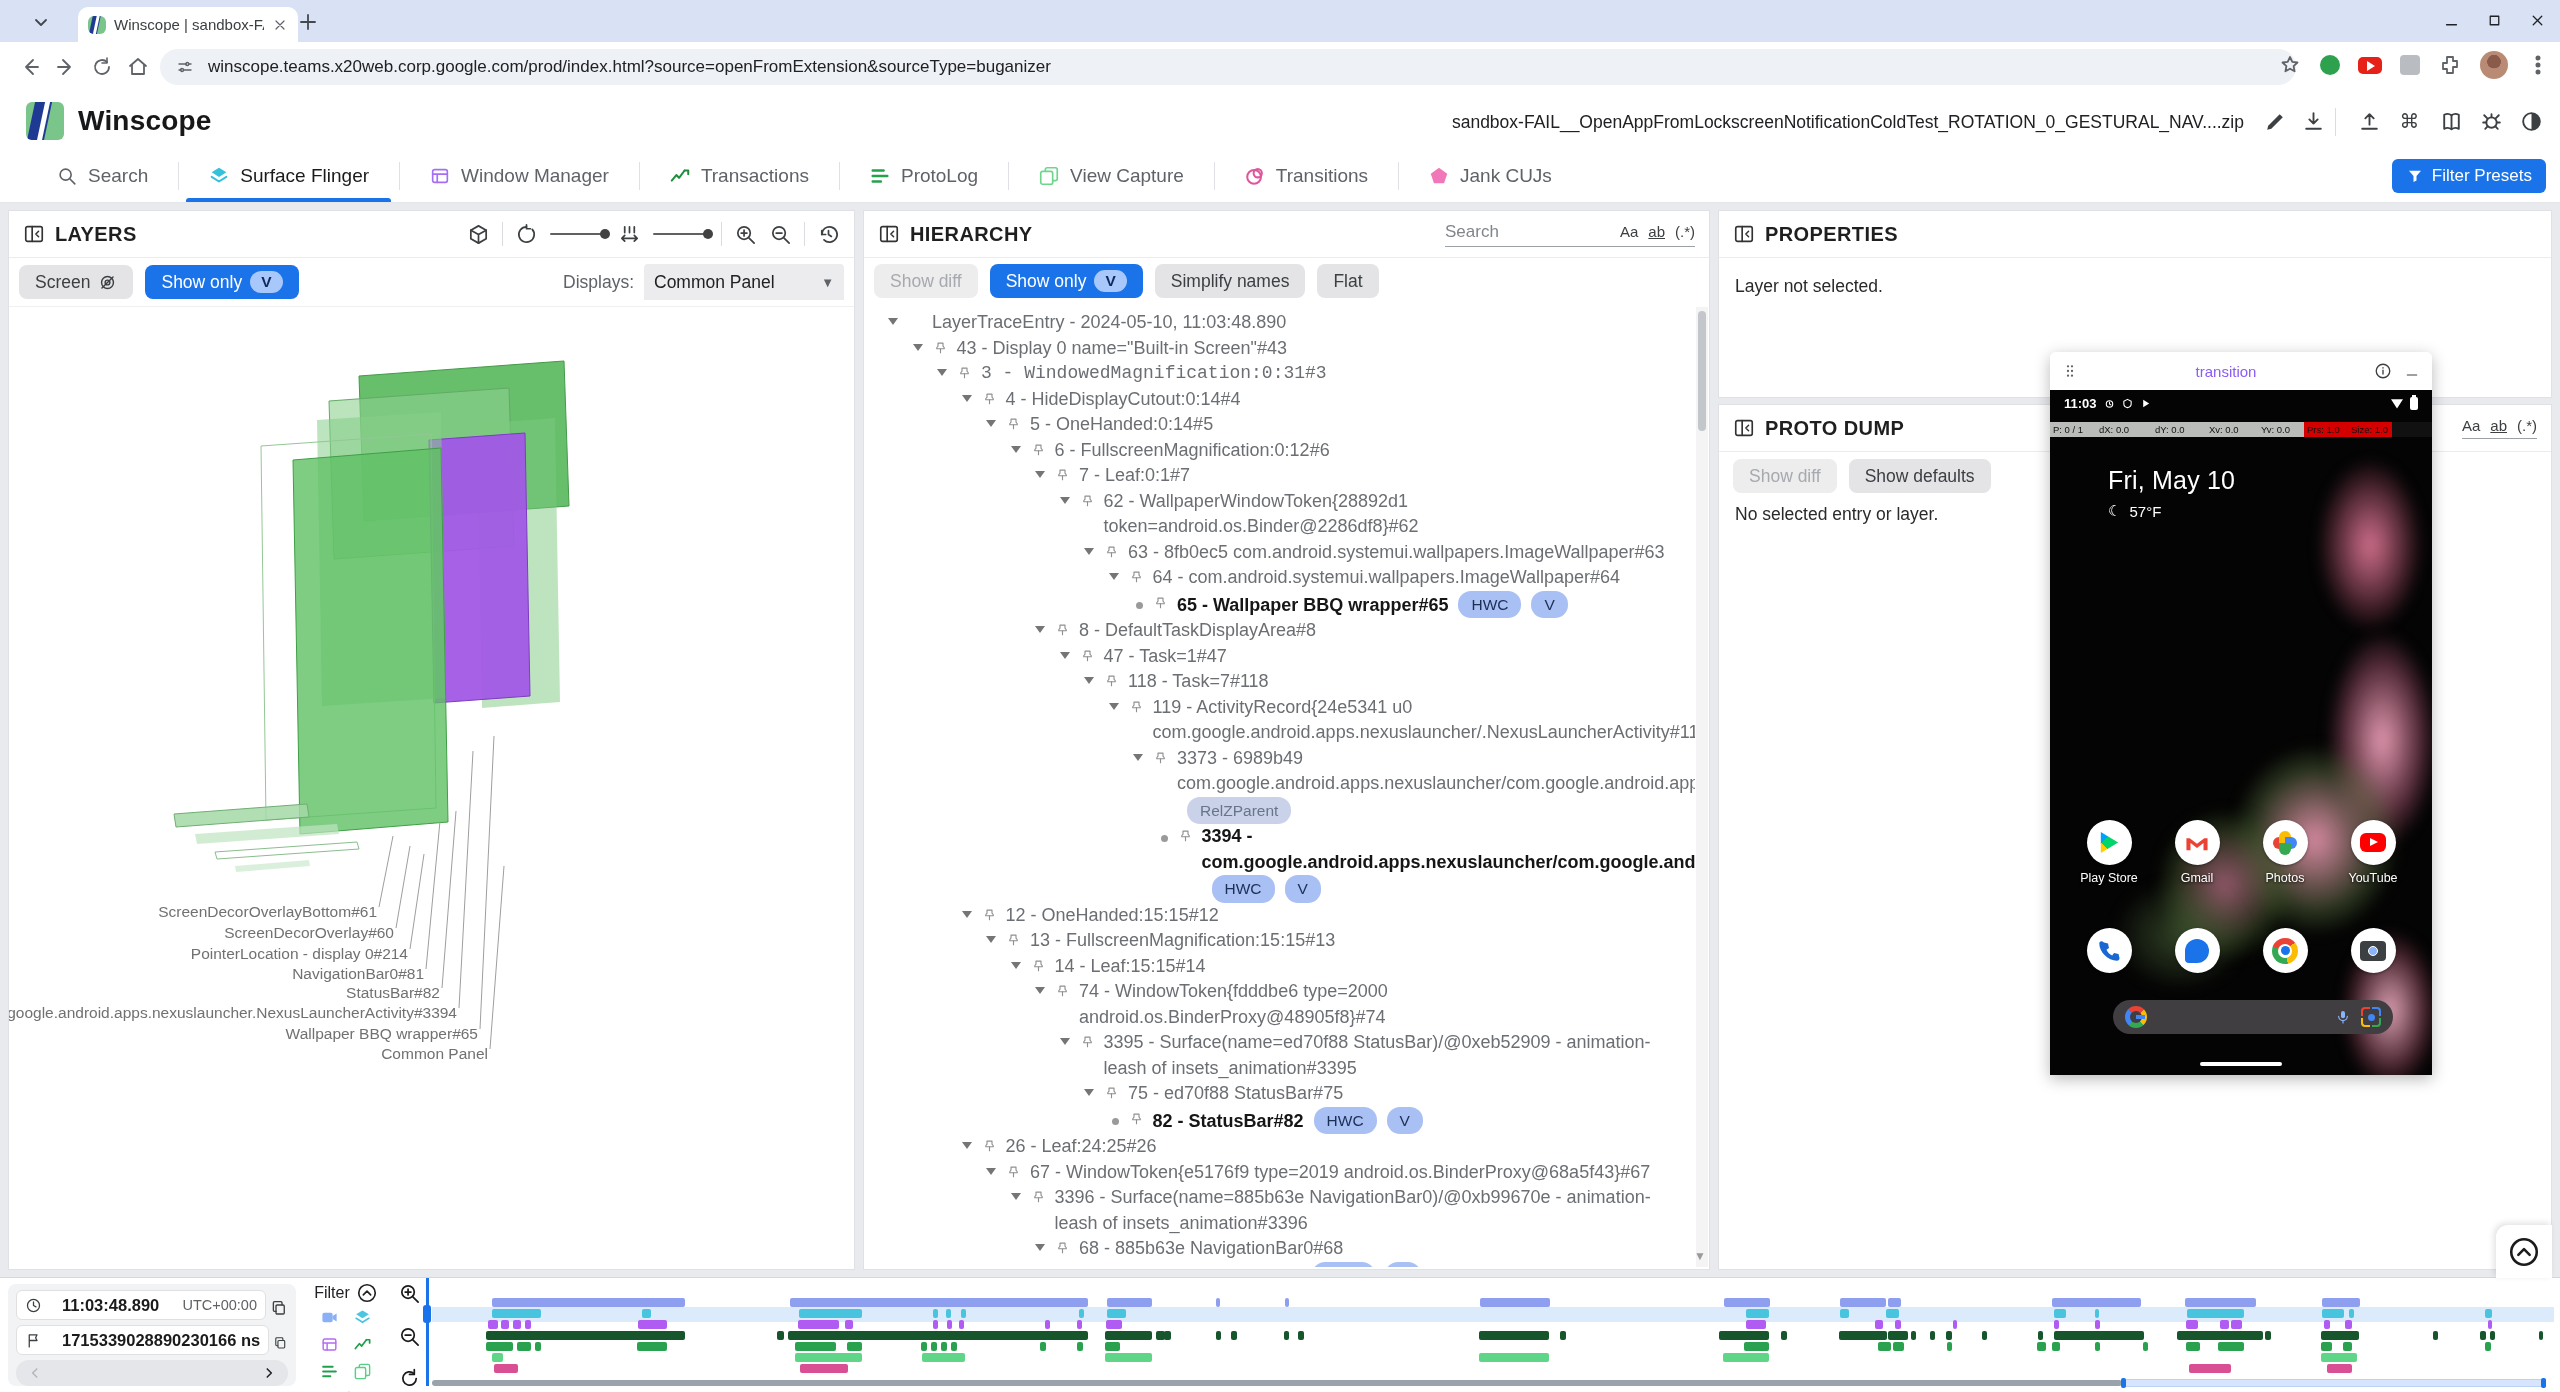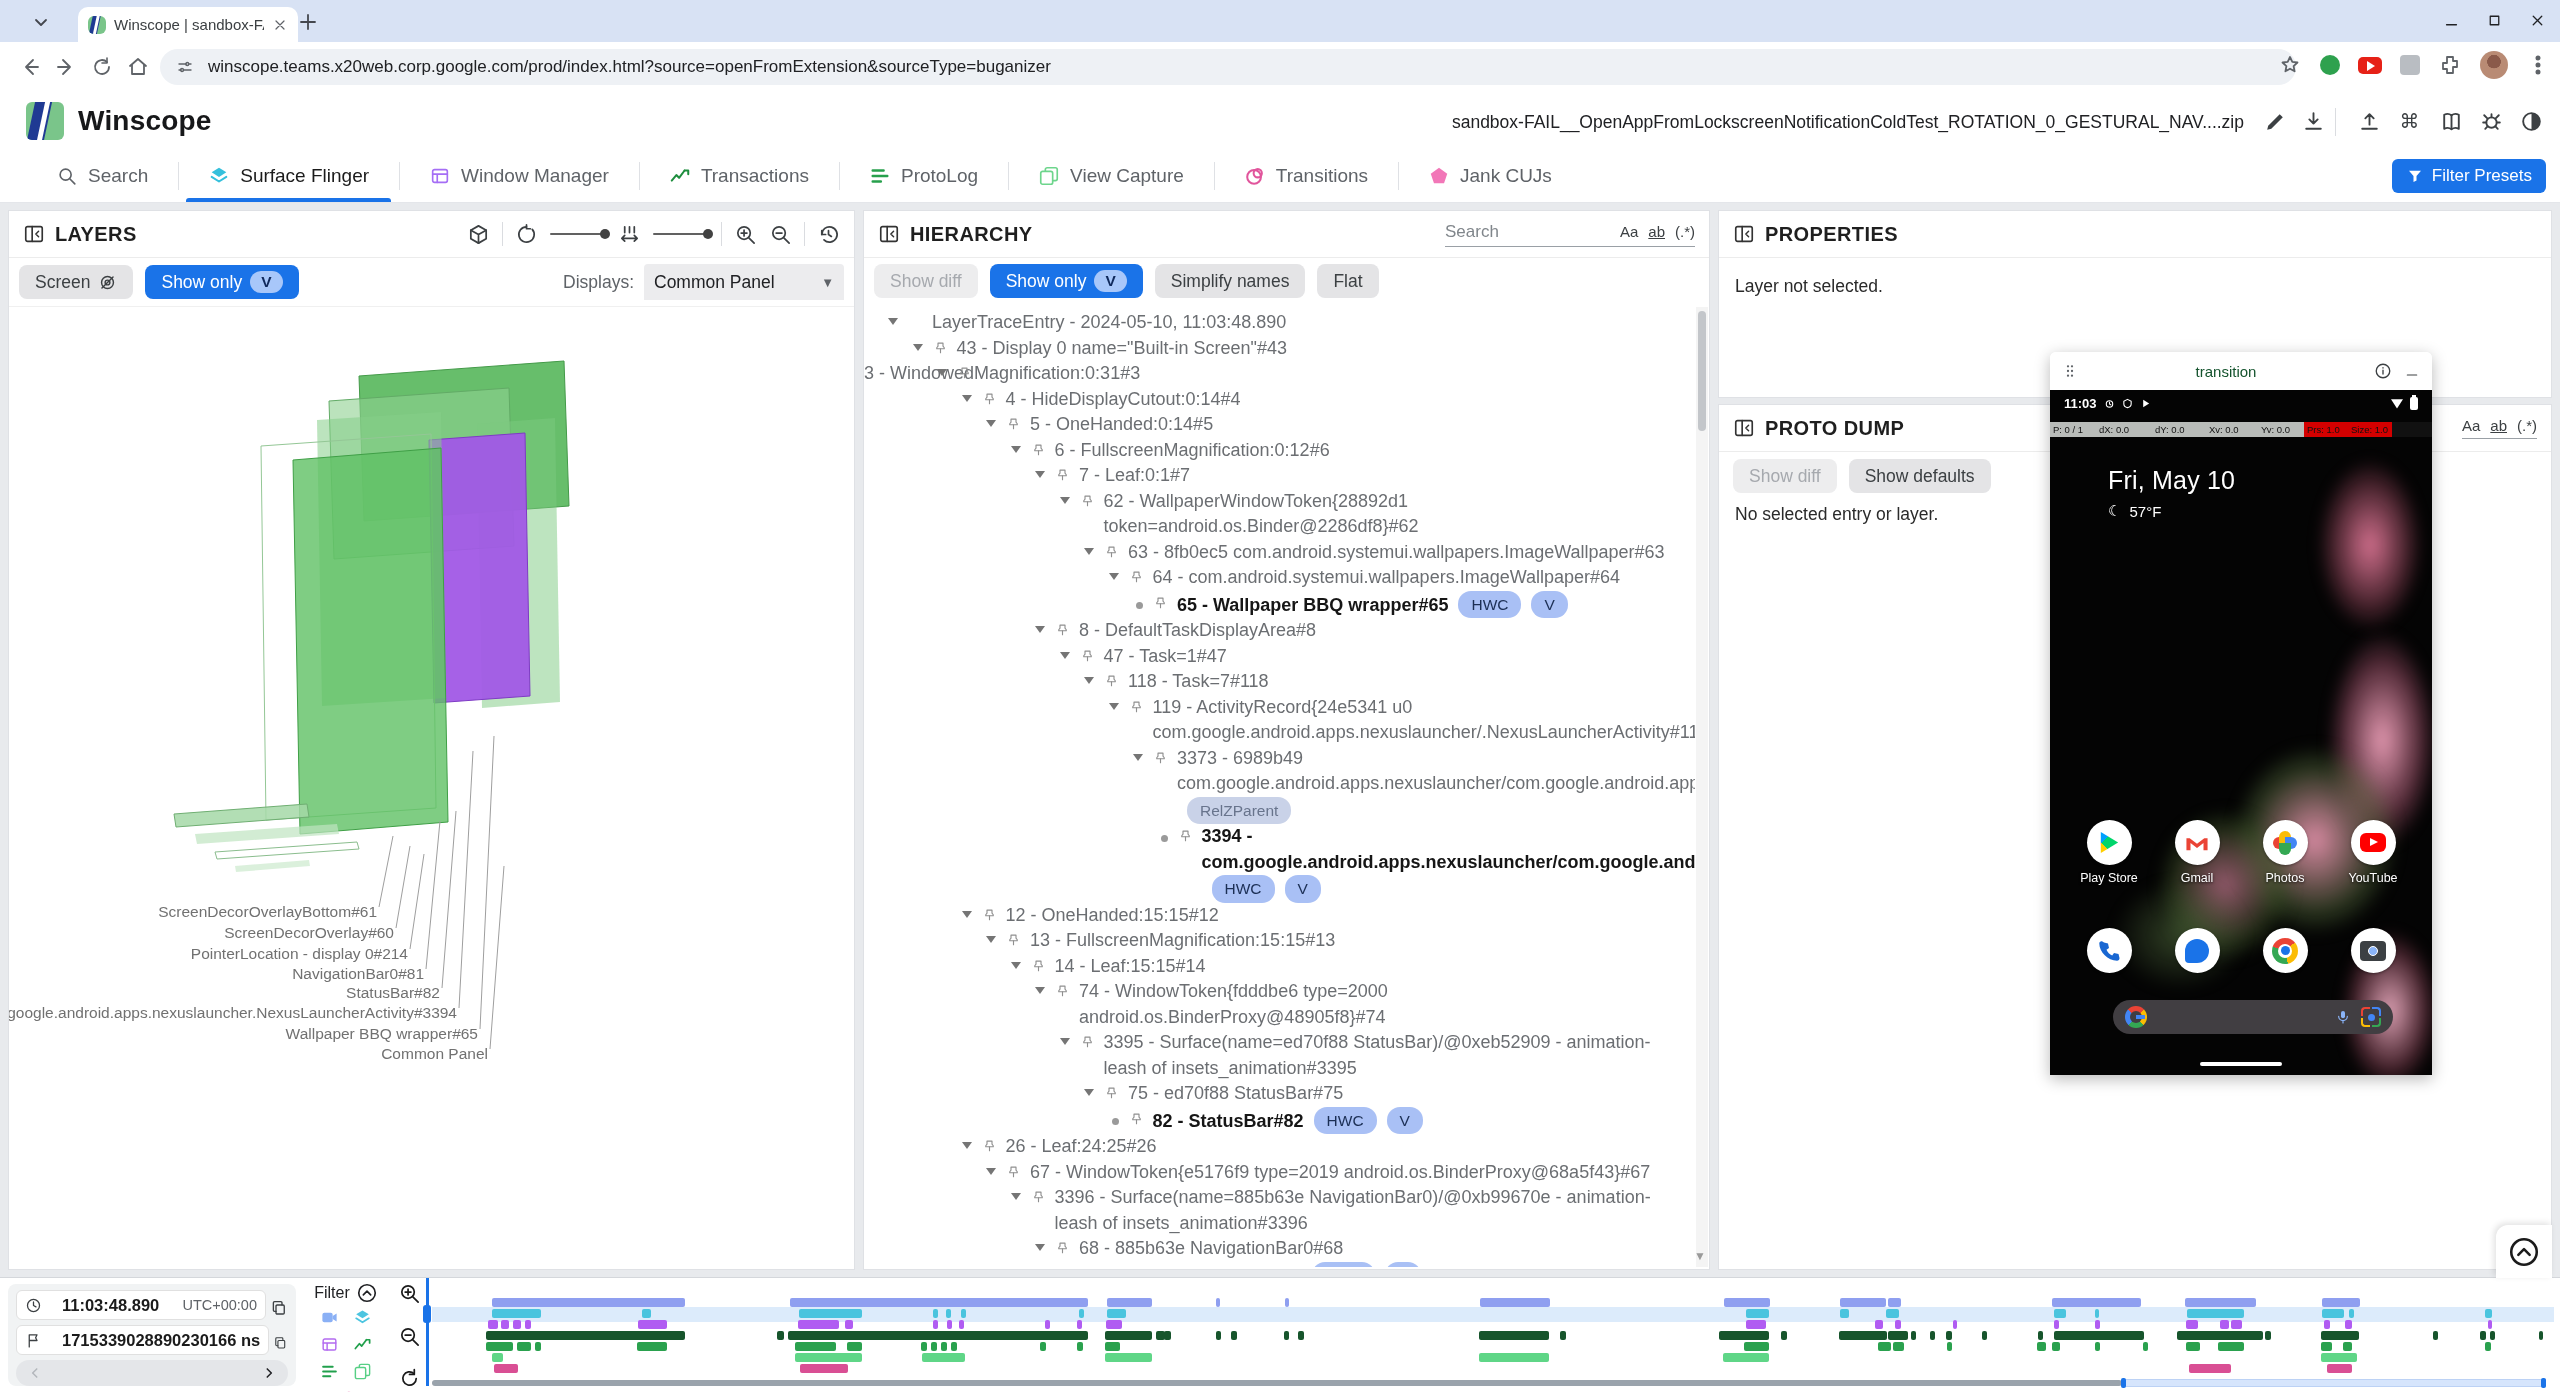--- a/index.html
+++ b/index.html
@@ -94,21 +94,21 @@
 
   
   #propsCard{left:1718px;top:210px;width:834px;height:188px;}
   .emptymsg{padding:18px 16px;font-size:17.5px;color:#2a2a2a;}
   #protoCard{left:1718px;top:404px;width:834px;height:866px;}
   #protoChips{display:flex;align-items:center;height:48px;padding:0 14px;gap:12px;}
 
   
   #transWin{position:absolute;left:2050px;top:352px;width:382px;z-index:30;box-shadow:0 4px 16px rgba(0,0,0,.28);border-radius:6px 6px 0 0;}
   #transHead{height:38px;background:#fff;border-radius:6px 6px 0 0;display:flex;align-items:center;padding:0 12px;}
-  #transTitle{flex:1;text-align:center;font-size:15px;color:#14532d;}
+  #transTitle{flex:1;text-align:center;font-size:15px;color:#8b5cf6;}
   #dragdots{width:16px;height:20px;color:#5f6368;}
   #transHead .r{display:flex;align-items:center;gap:12px;color:#3c4043;}
   #phone{position:relative;width:382px;height:685px;background:#040404;overflow:hidden;}
   .blob{position:absolute;border-radius:50%;filter:blur(7px);}
   #pstatus{position:absolute;left:0;top:0;right:0;height:26px;display:flex;align-items:center;padding:0 14px;color:#fff;font-size:13px;font-weight:700;gap:7px;}
   .stico{width:11px;height:11px;}
   #pstatus .sp{flex:1;}
   #wifi{width:12px;height:11px;background:#fff;clip-path:polygon(50% 100%,0 15%,100% 15%);}
   #batt{width:8px;height:13px;background:#fff;border-radius:2px;position:relative;}
   #batt::before{content:"";position:absolute;top:-2px;left:2px;width:4px;height:2px;background:#fff;}
@@ -570,21 +570,21 @@
         </span>
     </div>
     <div id="tree">
         <div class="trow" style="padding-left: 68px;"><span class="tmark" style="left: 24px;"></span><span>LayerTraceEntry - 2024-05-10, 11:03:48.890</span></div>
         <div class="trow" style="padding-left: 92.5px;"><span class="tmark" style="left: 48.5px;"></span><span class="tpin ic" style="left: 68.5px;">
             <svg viewBox="0 0 24 24" fill="none" stroke="currentColor" stroke-width="1.8" stroke-linecap="round" stroke-linejoin="round">
               <path d="M8 2.5h8v5l2 2.5v1.5H6V10l2-2.5z"></path>
               <path d="M12 11.5V18"></path>
             </svg>
           </span><span>43 - Display 0 name="Built-in Screen"#43</span></div>
-        <div class="trow" style=""><span class="tmark" style="left: 73px;"></span><span class="tpin ic" style="left: 93px;">
+        <div class="trow" style="padding-left: 117px; font-family: Liberation Mono, monospace;"><span class="tmark" style="left: 73px;"></span><span class="tpin ic" style="left: 93px;">
             <svg viewBox="0 0 24 24" fill="none" stroke="currentColor" stroke-width="1.8" stroke-linecap="round" stroke-linejoin="round">
               <path d="M8 2.5h8v5l2 2.5v1.5H6V10l2-2.5z"></path>
               <path d="M12 11.5V18"></path>
             </svg>
           </span><span>3 - WindowedMagnification:0:31#3</span></div>
         <div class="trow" style="padding-left: 141.5px;"><span class="tmark" style="left: 97.5px;"></span><span class="tpin ic" style="left: 117.5px;">
             <svg viewBox="0 0 24 24" fill="none" stroke="currentColor" stroke-width="1.8" stroke-linecap="round" stroke-linejoin="round">
               <path d="M8 2.5h8v5l2 2.5v1.5H6V10l2-2.5z"></path>
               <path d="M12 11.5V18"></path>
             </svg>

